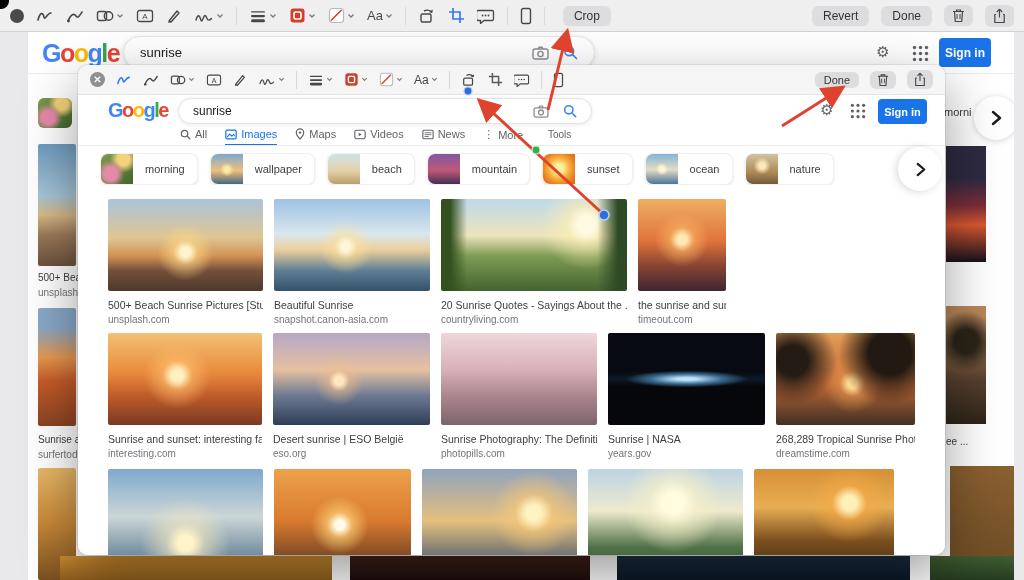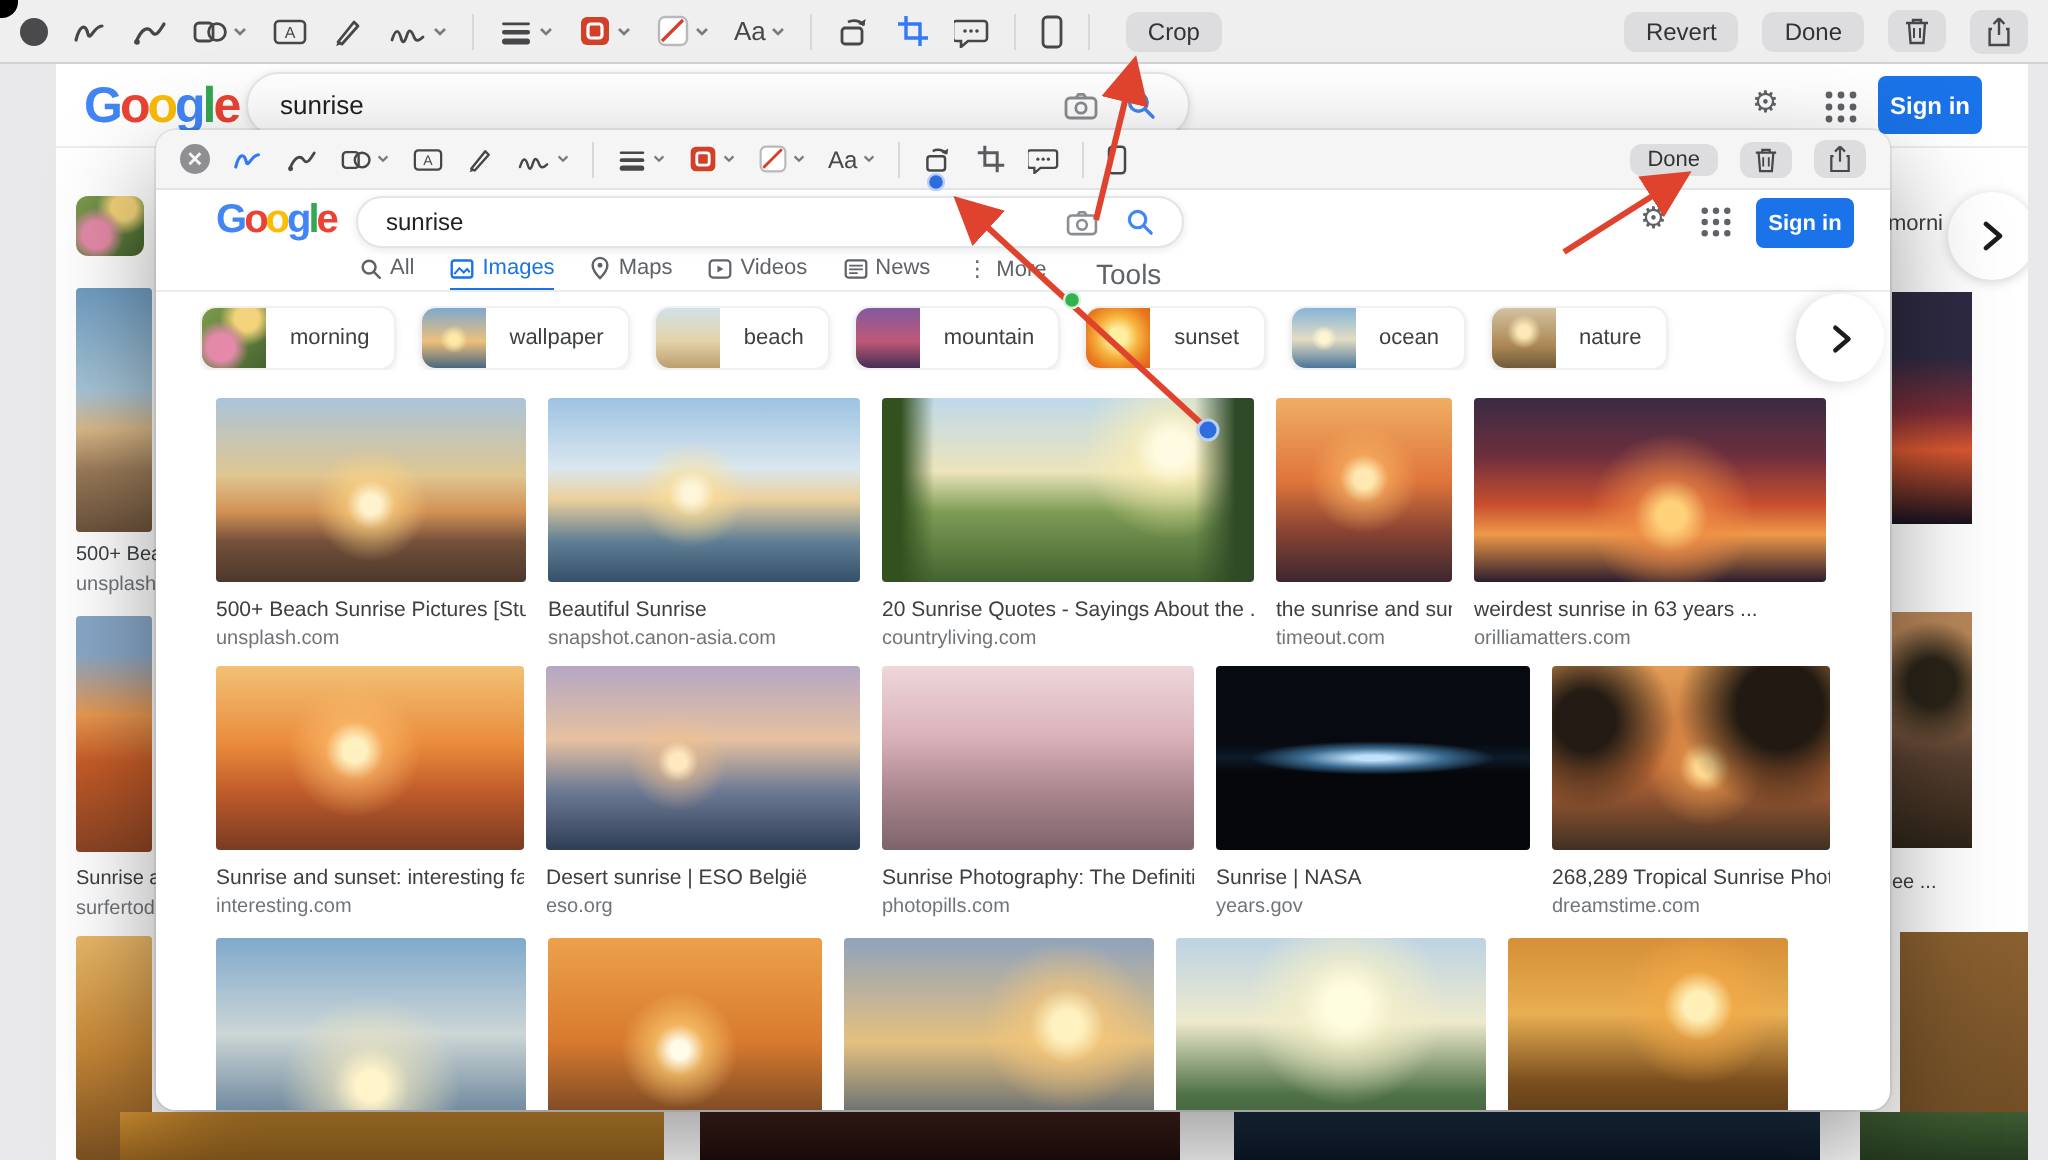--- a/index.html
+++ b/index.html
@@ -77,21 +77,21 @@
   border-radius: 14px; box-shadow: 0 1px 4px rgba(32,33,36,.1); display: flex; align-items: center;
   padding: 0 14px; font-size: 12px; color: #202124; background: #fff; }
 .iw-gear { position: absolute; left: 742px; top: 7px; }
 .iw-grid { position: absolute; left: 772px; top: 8px; }
 .iw-signin { position: absolute; left: 800px; top: 4px; width: 49px; height: 25px; background: #1a73e8; color: #fff;
   border-radius: 4px; font-size: 11px; font-weight: bold; display: flex; align-items: center; justify-content: center; }
 
 .g-tabs { position: absolute; left: 102px; top: 33px; display: flex; gap: 18px; font-size: 11px; color: #5f6368; align-items: flex-start; }
 .g-tab { display: flex; align-items: center; gap: 4px; padding-bottom: 4px; }
 .g-tab.active { color: #1a73e8; border-bottom: 2px solid #1a73e8; }
-.g-tools { position: absolute; left: 470px; top: 34px; font-size: 14px; color: #5f6368; }
+.g-tools { position: absolute; left: 470px; top: 34px; font-size: 10px; color: #5f6368; }
 .tabs-divider { position: absolute; left: 0; right: 0; top: 50px; height: 1px; background: #ebebec; }
 
 .g-chips { position: absolute; left: 22px; top: 58px; display: flex; gap: 12px; height: 32px; width: 840px; overflow: hidden; }
 .chip { display: flex; align-items: center; border: 1px solid #f0f0f1; border-radius: 8px; background: #fff;
   box-shadow: 0 1px 3px rgba(0,0,0,.10); overflow: hidden; font-size: 11px; color: #3c4043; flex: none; }
 .chip .thumb { width: 32px; height: 32px; flex: none; }
 .chip .lbl { padding: 0 12px; white-space: nowrap; }
 .chip-chev { position: absolute; left: 820px; top: 52px; width: 44px; height: 44px; border-radius: 50%; background: #fff;
   box-shadow: -2px 1px 8px rgba(0,0,0,.15); display: flex; align-items: center; justify-content: center; }
 
@@ -586,25 +586,20 @@
         <div class="res w186">
             <div class="ph p-r1c"></div>
             <div class="cap">20 Sunrise Quotes - Sayings About the ...</div>
             <div class="dom">countryliving.com</div>
           </div>
         <div class="res w88">
             <div class="ph p-r1d"></div>
             <div class="cap">the sunrise and sunset in Se..</div>
             <div class="dom">timeout.com</div>
           </div>
-        <div class="res w176">
-            <div class="ph p-r1e"></div>
-            <div class="cap">weirdest sunrise in 63 years ...</div>
-            <div class="dom">orilliamatters.com</div>
-          </div>
       </div>
 
       <div class="row row2">
         <div class="res w154">
             <div class="ph p-r2a"></div>
             <div class="cap">Sunrise and sunset: interesting facts ...</div>
             <div class="dom">interesting.com</div>
           </div>
         <div class="res w157">
             <div class="ph p-r2b"></div>

